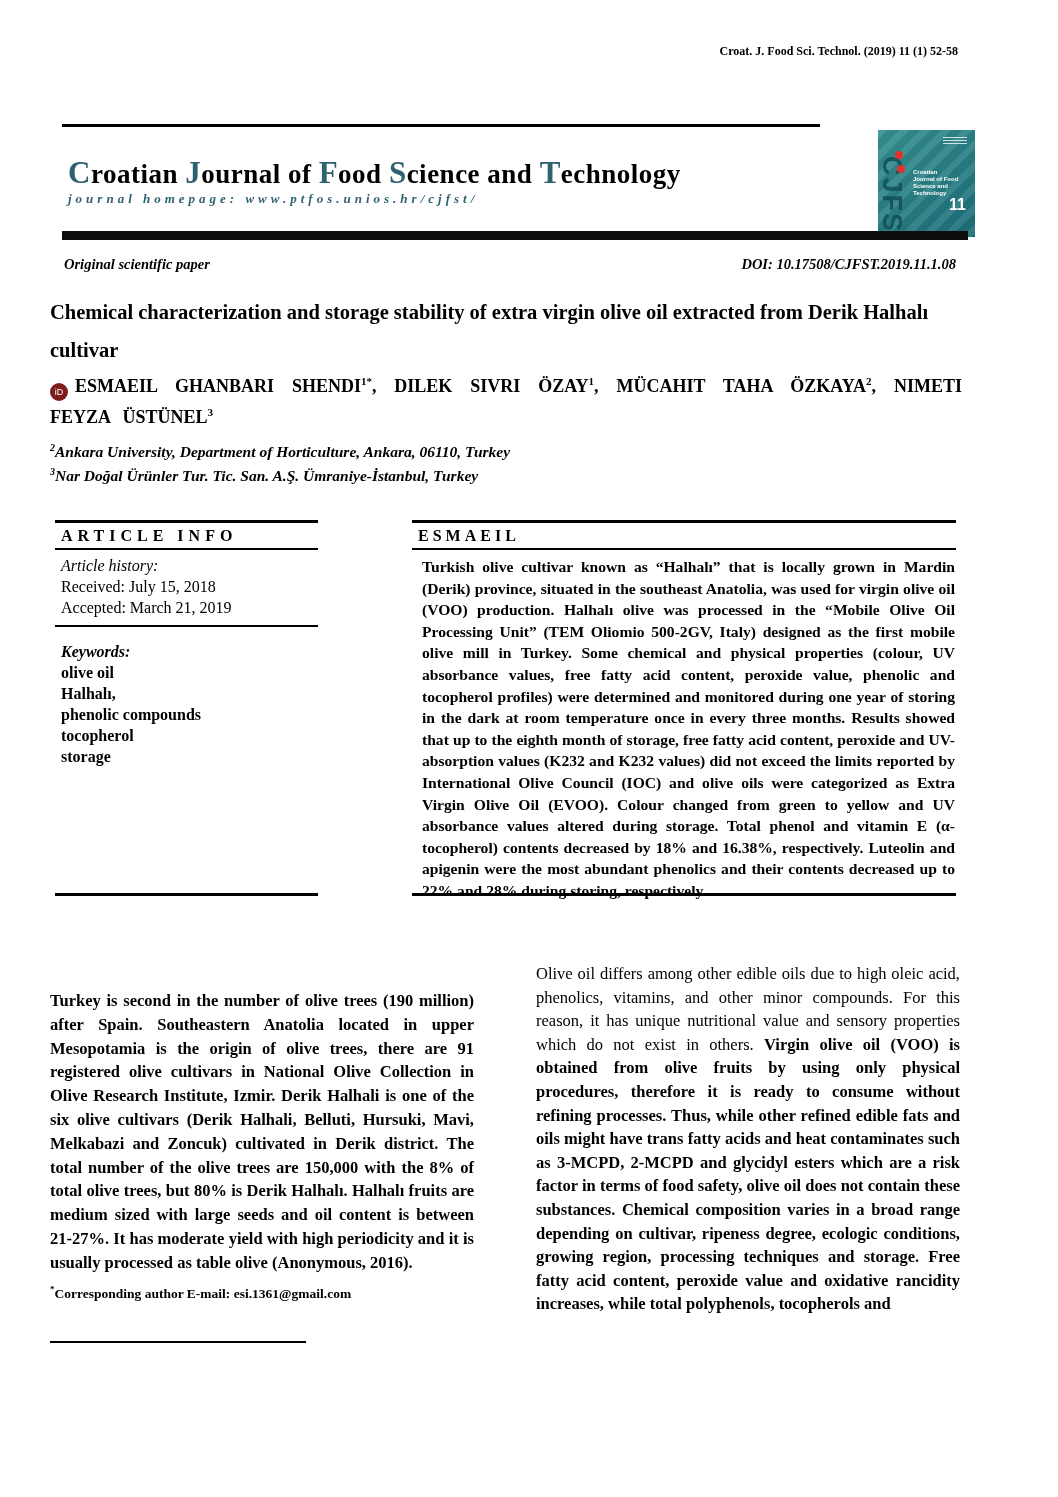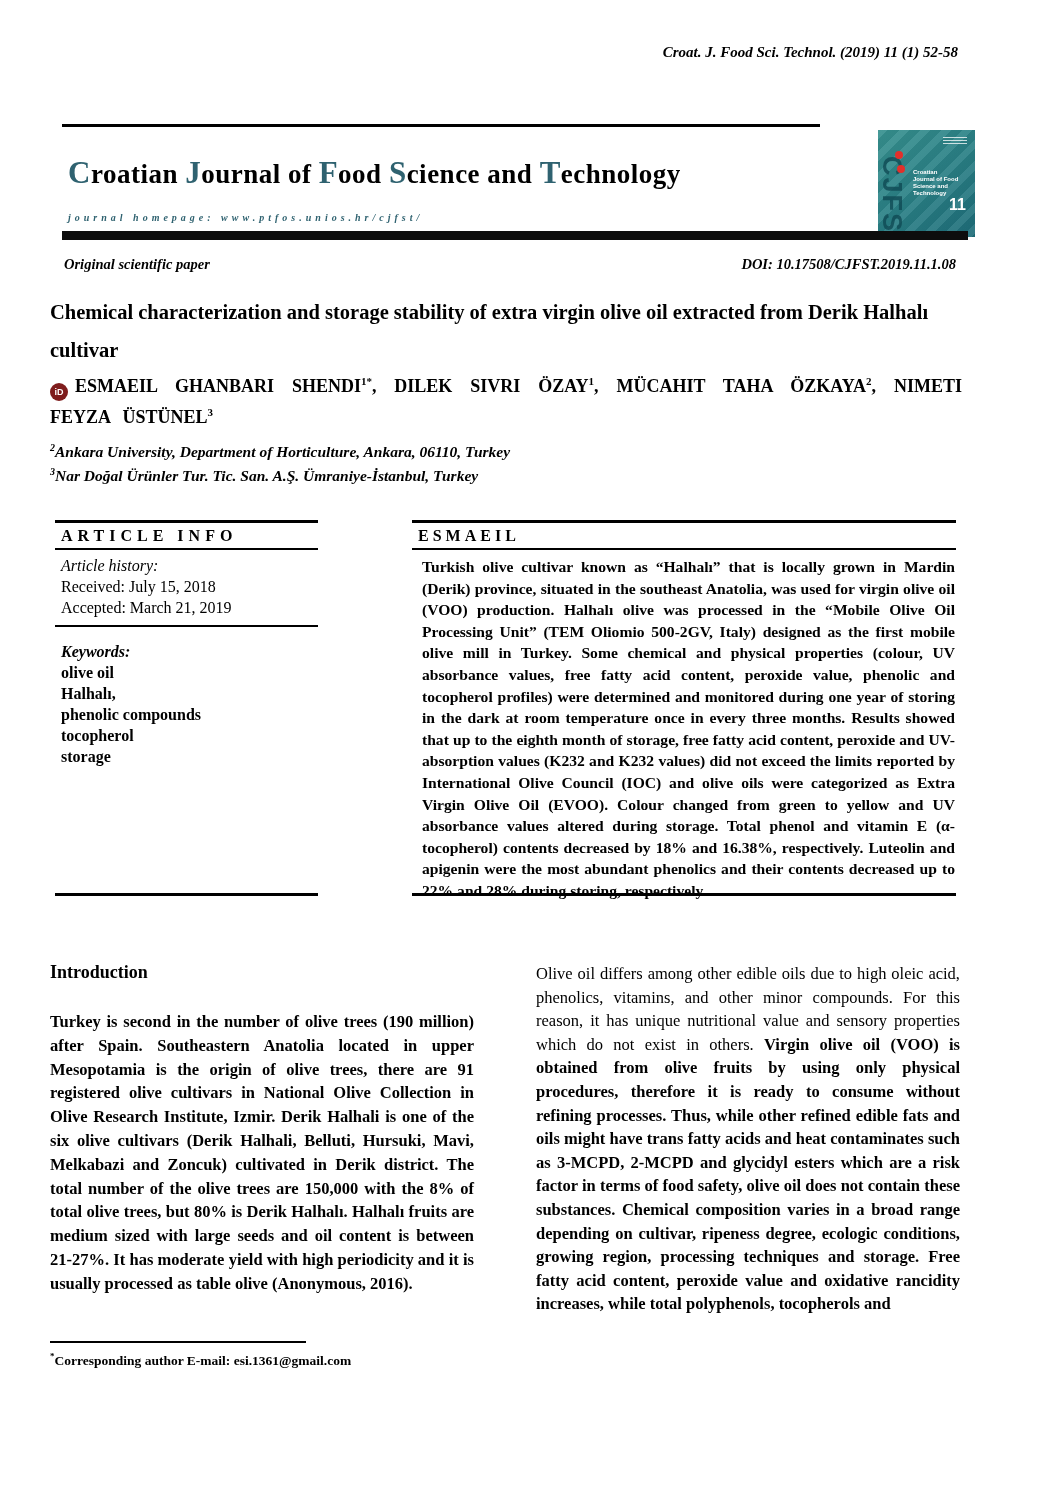--- a/index.html
+++ b/index.html
@@ -3,27 +3,27 @@
 <meta charset="utf-8">
 <style>
   * { margin:0; padding:0; box-sizing:border-box; }
   html,body { background:#ffffff; }
   .page {
     position:relative; width:1058px; height:1497px; background:#ffffff;
     font-family:"Liberation Serif", serif; color:#000; overflow:hidden;
   }
 
   
-  .citation { position:absolute; top:44px; right:100px; font-size:15px; font-weight:bold; font-style:italic; }
+  .citation { position:absolute; top:44px; right:100px; font-size:12px; font-weight:bold; }
 
   
   .rule-top { position:absolute; left:62px; top:124px; width:758px; height:3px; background:#000; }
   .journal-title { position:absolute; left:68px; top:155px; font-size:27px; font-weight:bold; letter-spacing:0.5px; white-space:nowrap; }
   .journal-title .init { color:#2f6270; font-size:31px; }
-  .homepage { position:absolute; left:68px; top:212px; font-size:10px; font-weight:bold; font-style:italic; letter-spacing:4px; color:#2f6270; white-space:nowrap; }
+  .homepage { position:absolute; left:68px; top:191px; font-size:13px; font-weight:bold; font-style:italic; letter-spacing:4px; color:#2f6270; white-space:nowrap; }
   .header-bar { position:absolute; left:62px; top:231px; width:906px; height:9px; background:#0d0d0d; z-index:3; }
 
   
   .cover { position:absolute; left:878px; top:130px; width:97px; height:107px; z-index:2;
     background:linear-gradient(140deg,#37918f 0%, #2b8287 45%, #1e6d79 100%); overflow:hidden; }
   .cover .stripes { position:absolute; inset:0;
     background:repeating-linear-gradient(135deg, rgba(255,255,255,0.08) 0 7px, rgba(0,0,0,0.05) 7px 15px); }
   .cover-cjfst { position:absolute; left:-2px; top:26px; writing-mode:vertical-rl; font-family:"Liberation Sans",sans-serif;
     font-weight:bold; font-size:27px; color:rgba(15,74,84,0.8); letter-spacing:2px; }
   .cover-dot { position:absolute; width:8px; height:8px; border-radius:50%; background:#e2302b; }
@@ -38,21 +38,21 @@
   
   .meta-row { position:absolute; left:64px; top:256px; width:892px; display:flex; justify-content:space-between;
     font-size:14.5px; font-weight:bold; font-style:italic; }
 
   
   .title { position:absolute; left:50px; top:293px; width:920px; font-size:20.5px; font-weight:bold; line-height:38px; }
   .authors { position:absolute; left:50px; top:370px; width:912px; font-size:18px; font-weight:bold;
     text-align:justify; line-height:22px; word-spacing:8px; }
   .authors sup { font-size:11px; }
   .orcid { display:inline-flex; width:18px; height:18px; border-radius:50%; background:#7f1d1d; color:#fff;
-    font-family:"Liberation Sans",sans-serif; font-size:9px; font-weight:bold; align-items:center; justify-content:center;
+    font-family:"Liberation Sans",sans-serif; font-size:9px; font-weight:normal; align-items:center; justify-content:center;
     vertical-align:-3px; margin-right:7px; word-spacing:0; }
   .affiliations { position:absolute; left:50px; top:438px; font-size:15.5px; font-weight:bold; font-style:italic; line-height:20px; }
   .affiliations sup { font-size:10px; }
 
   
   .col { position:absolute; top:520px; }
   .info-col { left:55px; width:263px; }
   .abs-col { left:412px; width:544px; }
   .rule3 { height:3px; background:#000; }
   .rule2 { height:2px; background:#000; }
@@ -73,21 +73,21 @@
   
   .intro-left  { position:absolute; left:50px;  top:962px; width:424px; }
   .intro-right { position:absolute; left:536px; top:962px; width:424px; }
   .intro-left h2 { font-size:18px; font-weight:bold; }
   .intro-left p { margin-top:27px; font-size:16.5px; line-height:23.8px; font-weight:bold; text-align:justify; }
   .intro-right p { font-size:16.5px; line-height:23.6px; text-align:justify; }
   .intro-right .bold-seg { font-weight:bold; }
 
   
   .footer-rule { position:absolute; left:50px; top:1341px; width:256px; height:2px; background:#000; }
-  .footer-note { position:absolute; left:50px; top:1351px; font-size:13.5px; font-weight:bold; }
+  .footer-note { position:absolute; left:50px; top:1284px; font-size:13.5px; font-weight:bold; }
   .footer-note sup { font-size:9px; }
 </style>
 </head>
 <body>
 
 <div class="page">
 
   <div class="citation">Croat. J. Food Sci. Technol. (2019) 11 (1) 52-58</div>
 
   <div class="rule-top"></div>
@@ -153,21 +153,20 @@
     <div class="col-head">ESMAEIL</div>
     <div class="rule2"></div>
     <div class="abs-text">Turkish olive cultivar known as “Halhalı” that is locally grown in Mardin (Derik) province, situated in the southeast Anatolia, was used for virgin olive oil (VOO) production. Halhalı olive was processed in the “Mobile Olive Oil Processing Unit” (TEM Oliomio 500-2GV, Italy) designed as the first mobile olive mill in Turkey. Some chemical and physical properties (colour, UV absorbance values, free fatty acid content, peroxide value, phenolic and tocopherol profiles) were determined and monitored during one year of storing in the dark at room temperature once in every three months. Results showed that up to the eighth month of storage, free fatty acid content, peroxide and UV-absorption values (K232 and K232 values) did not exceed the limits reported by International Olive Council (IOC) and olive oils were categorized as Extra Virgin Olive Oil (EVOO). Colour changed from green to yellow and UV absorbance values altered during storage. Total phenol and vitamin E (α-tocopherol) contents decreased by 18% and 16.38%, respectively. Luteolin and apigenin were the most abundant phenolics and their contents decreased up to 22% and 28% during storing, respectively.</div>
   </div>
 
   <div class="rule-bottom-left"></div>
   <div class="rule-bottom-right"></div>
 
 
   <div class="intro-left">
-    <h2>Introduction</h2>
     <p>Turkey is second in the number of olive trees (190 million) after Spain. Southeastern Anatolia located in upper Mesopotamia is the origin of olive trees, there are 91 registered olive cultivars in National Olive Collection in Olive Research Institute, Izmir. Derik Halhali is one of the six olive cultivars (Derik Halhali, Belluti, Hursuki, Mavi, Melkabazi and Zoncuk) cultivated in Derik district. The total number of the olive trees are 150,000 with the 8% of total olive trees, but 80% is Derik Halhalı. Halhalı fruits are medium sized with large seeds and oil content is between 21-27%. It has moderate yield with high periodicity and it is usually processed as table olive (Anonymous, 2016).</p>
   </div>
 
   <div class="intro-right">
     <p><span>Olive oil differs among other edible oils due to high oleic acid, phenolics, vitamins, and other minor compounds. For this reason, it has unique nutritional value and sensory properties which do not exist in others. </span><span class="bold-seg">Virgin olive oil (VOO) is obtained from olive fruits by using only physical procedures, therefore it is ready to consume without refining processes. Thus, while other refined edible fats and oils might have trans fatty acids and heat contaminates such as 3-MCPD, 2-MCPD and glycidyl esters which are a risk factor in terms of food safety, olive oil does not contain these substances. Chemical composition varies in a broad range depending on cultivar, ripeness degree, ecologic conditions, growing region, processing techniques and storage. Free fatty acid content, peroxide value and oxidative rancidity increases, while total polyphenols, tocopherols and</span></p>
   </div>
 
   <div class="footer-rule"></div>
   <div class="footer-note">
     <sup>*</sup><span>Corresponding author E-mail: esi.1361@gmail.com</span>

